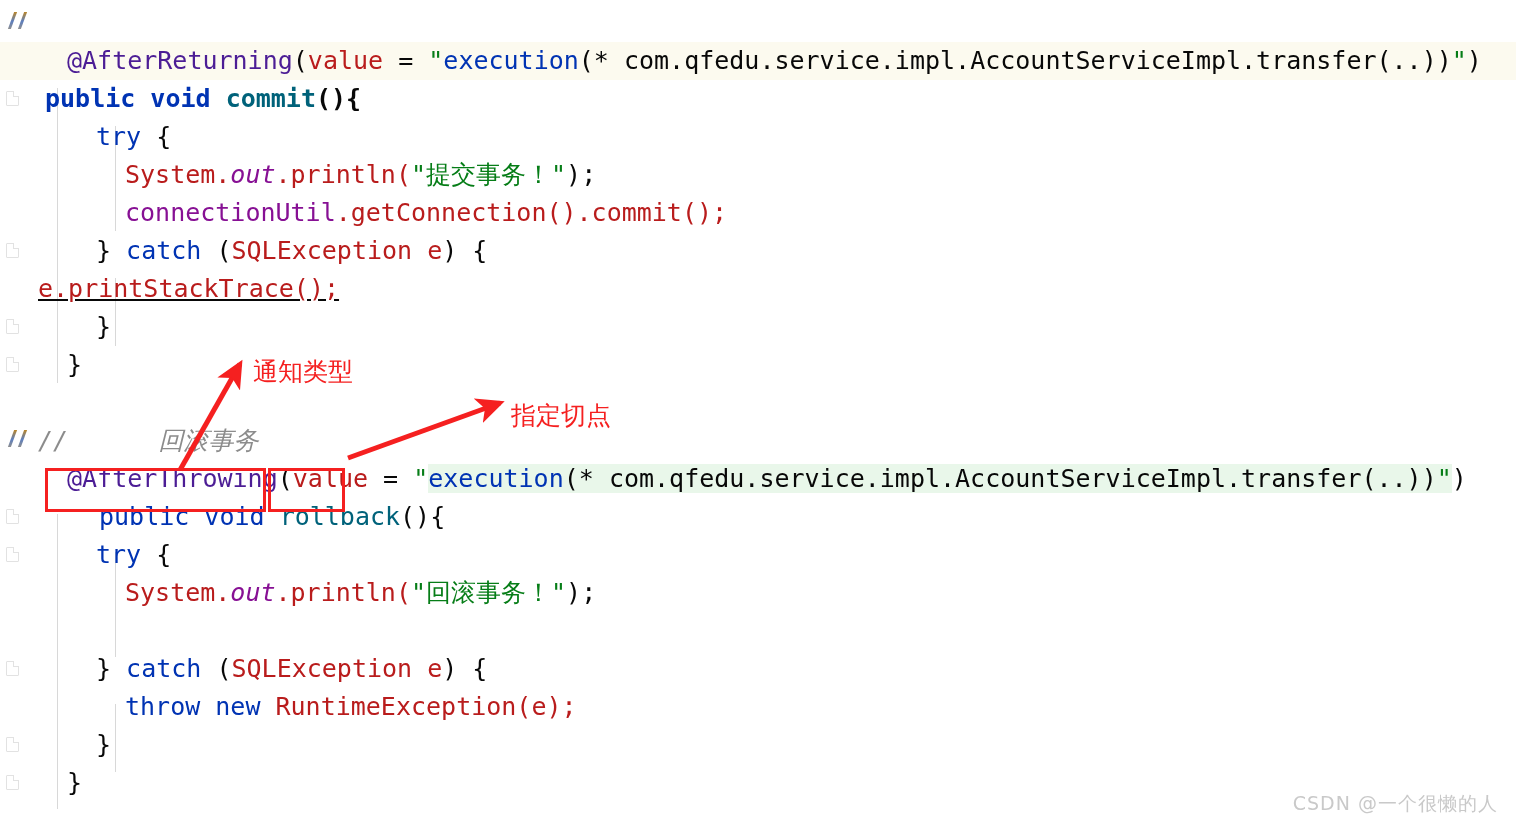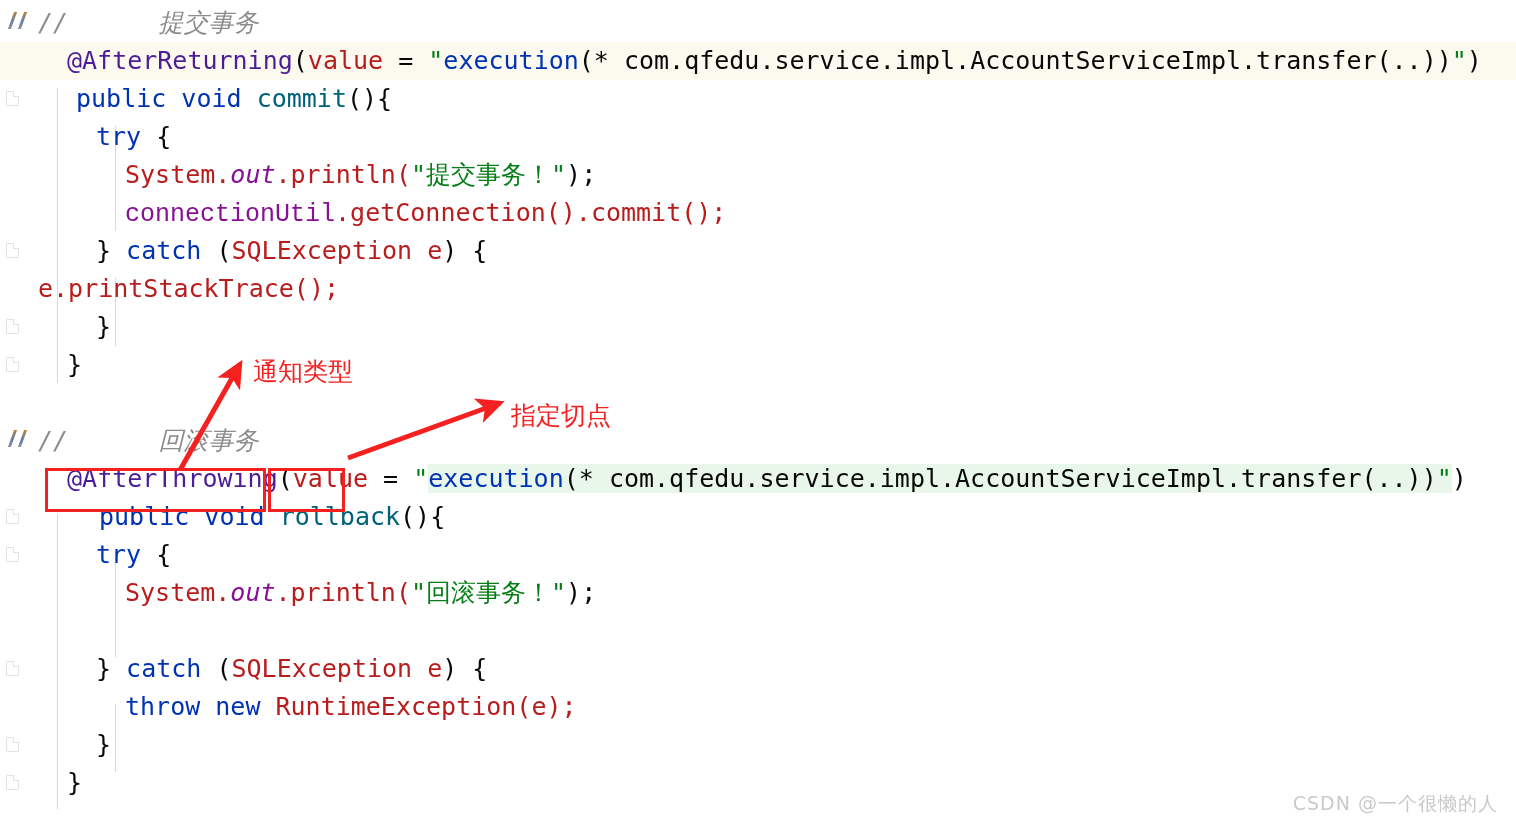--- a/index.html
+++ b/index.html
@@ -109,21 +109,21 @@
     position: absolute;
     width: 1px;
     background: #d8d8d8;
   }
 
   
   .kw        { color: #0033b3; }   
   .anno      { color: #4c1d95; }   
   .ident     { color: #b91c1c; }
   .method    { color: #00627a; }   
-  .field     { color: #871094; font-family: Liberation Mono, monospace; }   
+  .field     { color: #871094; }   
   .field-i   { color: #871094; font-style: italic; }
   .str       { color: #067d17; }   
   .strblue   { color: #0033b3; }   
   .punct     { color: #080808; }
   .cmt       { color: #8c8c8c; font-style: italic; }
 
   .green-hl  { background: #e9f7ea; }
 
   
   .red-box {
@@ -191,28 +191,27 @@
     </div>
 
   <div class="indent-guide" style="left:57px; top:88px; height:295px;"></div>
   <div class="indent-guide" style="left:115px; top:126px; height:105px;"></div>
   <div class="indent-guide" style="left:115px; top:278px; height:68px;"></div>
   <div class="indent-guide" style="left:57px; top:514px; height:295px;"></div>
   <div class="indent-guide" style="left:115px; top:552px; height:105px;"></div>
   <div class="indent-guide" style="left:115px; top:704px; height:68px;"></div>
 
   <div class="code-layer" id="code-layer">
-      <div class="line" style="top: 4px;"><span class="txt" style="padding-left: 38px;"><span class="cmt">//      提交事务</span></span></div>
       <div class="line hl" style="top: 42px;"><span class="txt" style="padding-left: 67px;"><span class="anno">@AfterReturning</span><span class="punct">(</span><span class="ident">value </span><span class="punct">= </span><span class="str">"</span><span class="strblue">execution</span><span class="punct">(* com.qfedu.service.impl.AccountServiceImpl.transfer(..))</span><span class="str">"</span><span class="punct">)</span></span></div>
-      <div class="line" style="top: 80px;"><span class="txt" style="padding-left: 76px;"><span class="kw">public void </span><span class="method">commit</span><span class="punct">(){</span></span></div>
+      <div class="line" style="top: 80px;"><span class="txt" style="padding-left: 45px; font-weight: bold;"><span class="kw">public void </span><span class="method">commit</span><span class="punct">(){</span></span></div>
       <div class="line" style="top: 118px;"><span class="txt" style="padding-left: 96px;"><span class="kw">try</span><span class="punct"> {</span></span></div>
       <div class="line" style="top: 156px;"><span class="txt" style="padding-left: 125px;"><span class="ident">System.</span><span class="field-i">out</span><span class="ident">.println(</span><span class="str">"提交事务！"</span><span class="punct">);</span></span></div>
       <div class="line" style="top: 194px;"><span class="txt" style="padding-left: 125px;"><span class="field">connectionUtil</span><span class="ident">.getConnection().commit();</span></span></div>
       <div class="line" style="top: 232px;"><span class="txt" style="padding-left: 96px;"><span class="punct">} </span><span class="kw">catch</span><span class="punct"> (</span><span class="ident">SQLException e</span><span class="punct">) {</span></span></div>
-      <div class="line" style="top: 270px;"><span class="txt" style=""><span class="ident">e.printStackTrace();</span></span></div>
+      <div class="line" style="top: 270px;"><span class="txt" style=" text-decoration: underline;"><span class="ident">e.printStackTrace();</span></span></div>
       <div class="line" style="top: 308px;"><span class="txt" style="padding-left: 96px;"><span class="punct">}</span></span></div>
       <div class="line" style="top: 346px;"><span class="txt" style="padding-left: 67px;"><span class="punct">}</span></span></div>
       <div class="line" style="top: 384px;"><span class="txt" style="padding-left: 38px;"></span></div>
       <div class="line" style="top: 422px;"><span class="txt" style="padding-left: 38px;"><span class="cmt">//      回滚事务</span></span></div>
       <div class="line" style="top: 460px;"><span class="txt" style="padding-left: 67px;"><span class="anno">@AfterThrowing</span><span class="punct">(</span><span class="ident">value </span><span class="punct">= </span><span class="str">"</span><span class="strblue green-hl">execution</span><span class="punct green-hl">(* com.qfedu.service.impl.AccountServiceImpl.transfer(..))</span><span class="str green-hl">"</span><span class="punct">)</span></span></div>
       <div class="line" style="top: 498px; margin-left: 32px;"><span class="txt" style="padding-left: 67px;"><span class="kw">public void </span><span class="method">rollback</span><span class="punct">(){</span></span></div>
       <div class="line" style="top: 536px;"><span class="txt" style="padding-left: 96px;"><span class="kw">try</span><span class="punct"> {</span></span></div>
       <div class="line" style="top: 574px;"><span class="txt" style="padding-left: 125px;"><span class="ident">System.</span><span class="field-i">out</span><span class="ident">.println(</span><span class="str">"回滚事务！"</span><span class="punct">);</span></span></div>
       <div class="line" style="top: 650px;"><span class="txt" style="padding-left: 96px;"><span class="punct">} </span><span class="kw">catch</span><span class="punct"> (</span><span class="ident">SQLException e</span><span class="punct">) {</span></span></div>
       <div class="line" style="top: 688px;"><span class="txt" style="padding-left: 125px;"><span class="kw">throw new </span><span class="ident">RuntimeException(e);</span></span></div>

